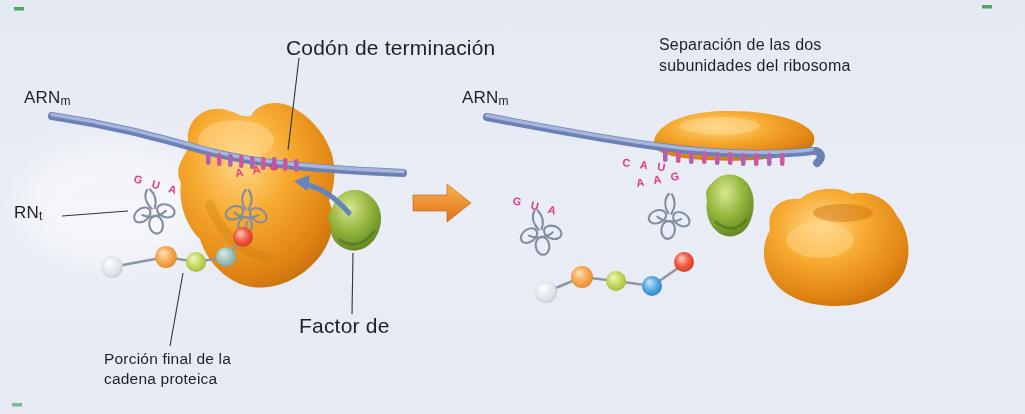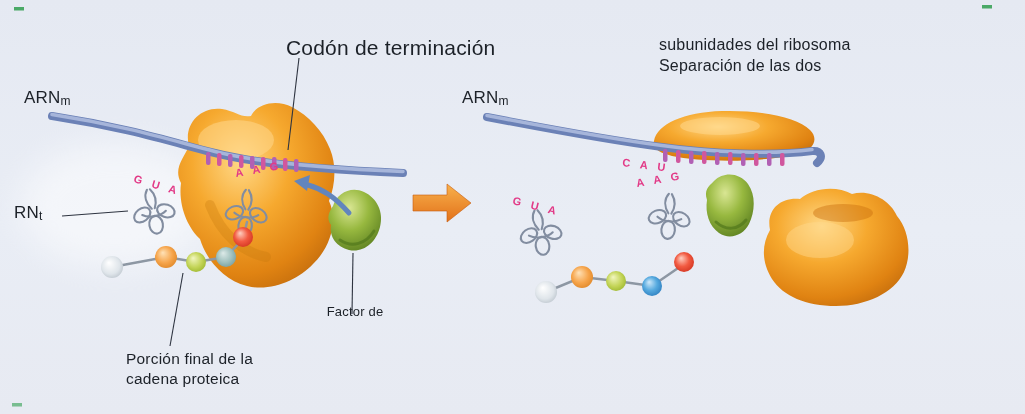--- a/index.html
+++ b/index.html
@@ -15,22 +15,22 @@
     overflow:hidden;
   }
   svg.art { position:absolute; left:0; top:0; }
 
   .label { position:absolute; color:#1c2128; letter-spacing:0.2px; }
   .codon-label   { left:286px; top:36px;  font-size:21px; }
   .right-title   { left:659px; top:34px;  font-size:16px; line-height:1.32; }
   .arnm-left     { left:24px;  top:88px;  font-size:17px; }
   .arnm-right    { left:462px; top:88px;  font-size:17px; }
   .rnt-label     { left:14px;  top:203px; font-size:17px; }
-  .factor-label  { left:299px; top:304px; font-size:13px; text-align:center; width:112px; line-height:1.28; }
-  .protein-label { left:104px; top:349px; font-size:15.5px; line-height:1.32;margin-left:22px; }
+  .factor-label  { left:299px; top:313px; font-size:21px; width:112px; line-height:1.28; }
+  .protein-label { left:104px; top:349px; font-size:15.5px; line-height:1.32; }
   .sub { font-size:12px; position:relative; top:2px; }
 
   .anticodon {
     font-family:"Liberation Sans", sans-serif;
     font-size:11px; font-weight:bold;
     fill:#e23a87; letter-spacing:3.5px;
   }
 </style>
 </head>
 <body>
@@ -214,22 +214,22 @@
       <circle cx="582" cy="277" r="11" fill="url(#gBallOrange)"></circle>
       <circle cx="616" cy="281" r="10" fill="url(#gBallYG)"></circle>
       <circle cx="652" cy="286" r="10" fill="url(#gBallBlue)"></circle>
       <circle cx="684" cy="262" r="10" fill="url(#gBallRed)"></circle>
     </g>
   </svg>
 
   <div class="label codon-label">Codón de terminación</div>
 
   <div class="label right-title">
+    <div>Separación de las dos</div>
     <div>subunidades del ribosoma</div>
-    <div>Separación de las dos</div>
   </div>
 
   <div class="label arnm-left">
     <span>ARN</span><span class="sub">m</span>
   </div>
 
   <div class="label arnm-right">
     <span>ARN</span><span class="sub">m</span>
   </div>
 

